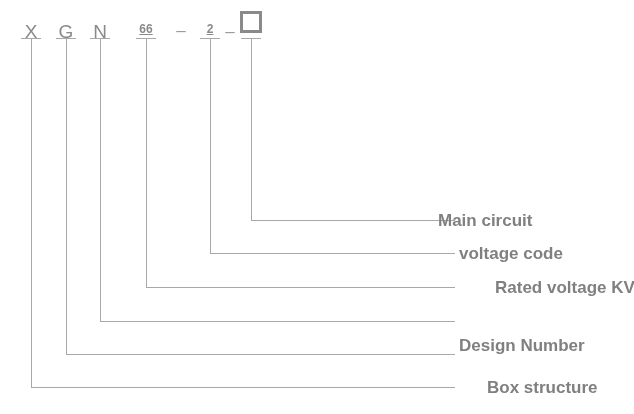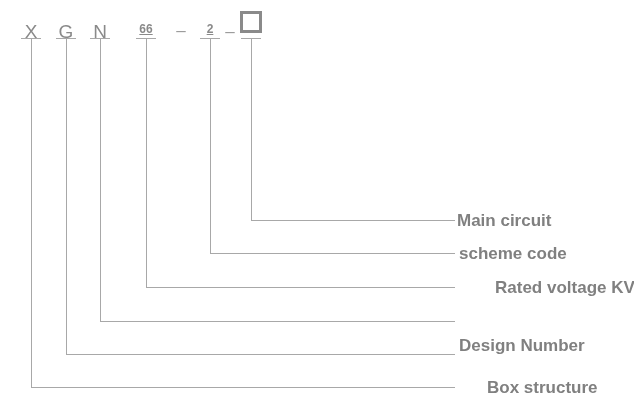--- a/index.html
+++ b/index.html
@@ -89,25 +89,25 @@
     <div class="code-item" style="left: 66px; top: 22px;">G</div>
     <div class="code-item" style="left: 100px; top: 22px;">N</div>
     <div class="code-item small" style="left: 146px; top: 23px;">66</div>
     <div class="code-item small" style="left: 210px; top: 23px;">2</div>
     <div class="code-sep" style="left: 181px; top: 22px;">–</div>
     <div class="code-sep" style="left: 230px; top: 23px;">–</div>
     <div class="code-box" style="left: 251px; top: 11px; width: 22px; height: 22px;"></div>
     <div class="tick" style="left: 251px; top: 38px; width: 20px;"></div>
     <div class="vline" style="left: 251px; top: 38px; height: 182px;"></div>
     <div class="hline" style="left: 251px; top: 220px; width: 204px;"></div>
-    <div class="label" style="left: 457px; top: 220px;">Main circuit</div>
+    <div class="label" style="left: 438px; top: 220px;">Main circuit</div>
     <div class="tick" style="left: 210px; top: 38px; width: 20px;"></div>
     <div class="vline" style="left: 210px; top: 38px; height: 215px;"></div>
     <div class="hline" style="left: 210px; top: 253px; width: 245px;"></div>
-    <div class="label" style="left: 459px; top: 253px;">scheme code</div>
+    <div class="label" style="left: 459px; top: 253px;">voltage code</div>
     <div class="tick" style="left: 146px; top: 38px; width: 20px;"></div>
     <div class="vline" style="left: 146px; top: 38px; height: 249px;"></div>
     <div class="hline" style="left: 146px; top: 287px; width: 309px;"></div>
     <div class="label" style="left: 459px; top: 287px; margin-left: 36px;">Rated voltage KV</div>
     <div class="tick" style="left: 100px; top: 38px; width: 20px;"></div>
     <div class="vline" style="left: 100px; top: 38px; height: 283px;"></div>
     <div class="hline" style="left: 100px; top: 321px; width: 355px;"></div>
     <div class="label" style="left: 459px; top: 321px; margin-top: 24px;">Design Number</div>
     <div class="tick" style="left: 66px; top: 38px; width: 20px;"></div>
     <div class="vline" style="left: 66px; top: 38px; height: 316px;"></div>

